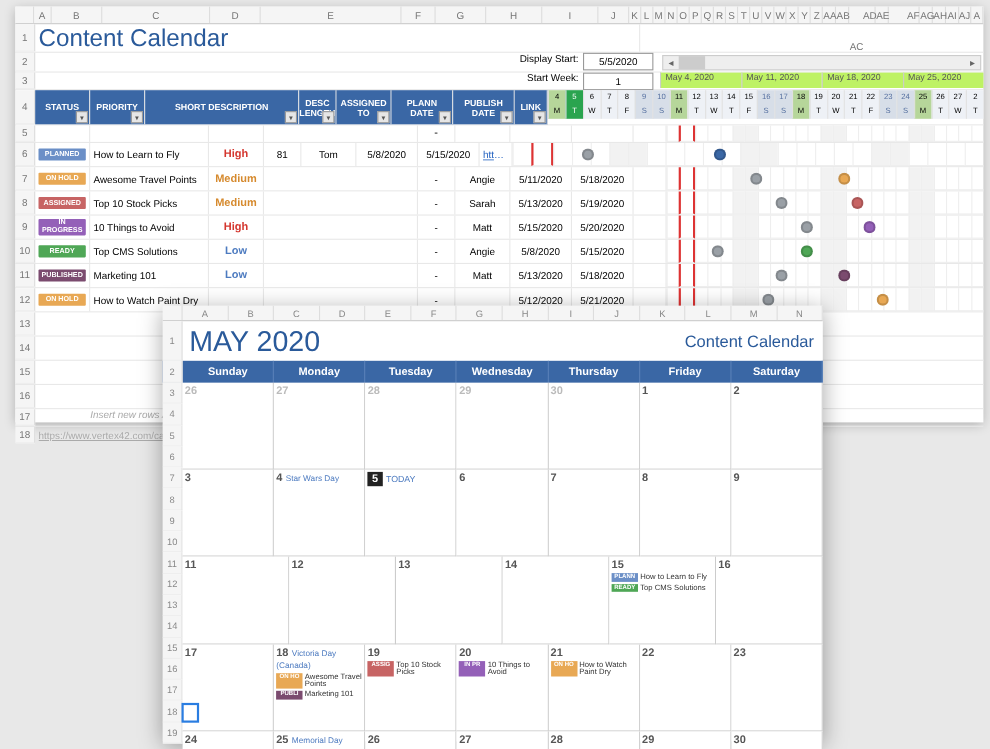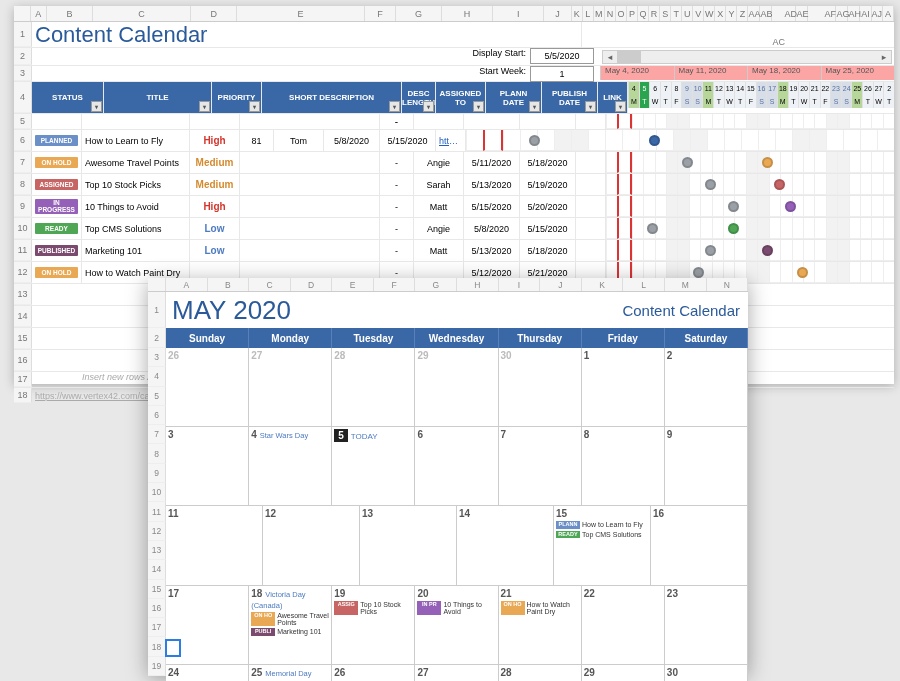--- a/index.html
+++ b/index.html
@@ -44,21 +44,21 @@
   .st-assigned { background:#c76464; }
   .st-inprogress { background:#9460b8; color:#fff; line-height:1; padding:1px 0;}
   .st-ready { background:#4fa756; }
   .st-published {background:#7b4b6f;}
   .prio { font-weight:bold; text-align:center; width:100%;}
   .prio-high{color:#d4362e;} .prio-med{color:#d68a2e;} .prio-low{color:#4d7bc0;}
   .lbl { font-size:9px; text-align:right; padding-right:4px;}
   .input-box { border:1px solid #999; background:#fff; height:16px; font-size:9px; padding:0 4px; display:flex; align-items:center; justify-content:center;}
   .gantt { position:relative; flex:1; }
   .gantt-weeks { display:flex; height:14px; }
-  .gweek { border-left:1px solid #ccc; font-size:8px; color:#555; padding-left:4px; flex:1; background:#fca5a5;}
+  .gweek { border-left:1px solid #ccc; font-size:8px; color:#555; padding-left:4px; flex:1; background:#bef264;}
   .gantt-days { display:flex; height:26px; }
   .gday { flex:1; border-left:1px solid #e0e0e0; font-size:7px; text-align:center; display:flex; flex-direction:column; justify-content:space-around; background:#eef1f6;}
   .gday.sat,.gday.sun{background:#d7dee8; color:#5670a0;}
   .gday.mon{background:#b6d69a;} 
   .gday.tue5{background:#2aa44f; color:#fff;}
   .gcell { flex:1; border-left:1px solid #eee; border-bottom:1px solid #eee;}
   .gcell.we{background:#f2f2f2;}
   .gcell.today-line{border-left:2px solid #d33; border-right:2px solid #d33;}
   .dot { width:11px; height:11px; border-radius:50%; position:absolute; top:5px; border:2px solid rgba(0,0,0,.15);}
   .scroll-h { height:14px; background:#eee; border:1px solid #ccc; position:relative; margin:2px;}
@@ -179,26 +179,22 @@
       <div class="gantt-weeks" id="gweeks" style="flex:1;">
           <div class="gweek">May 4, 2020</div>
           <div class="gweek">May 11, 2020</div>
           <div class="gweek">May 18, 2020</div>
           <div class="gweek">May 25, 2020</div>
         </div>
     </div>
 
     <div class="srow hrow">
       <div class="rowhdr">4</div>
-      <div class="cell th" style="width:72px;">
+      <div class="cell th" style="width:50px;">
           <span>STATUS</span>
-          <span class="th-drop">▾</span>
-        </div>
-      <div class="cell th" style="width:108px;">
-          <span>TITLE</span>
           <span class="th-drop">▾</span>
         </div>
       <div class="cell th" style="width:50px;">
           <span>PRIORITY</span>
           <span class="th-drop">▾</span>
         </div>
       <div class="cell th" style="width:140px;">
           <span>SHORT DESCRIPTION</span>
           <span class="th-drop">▾</span>
         </div>

